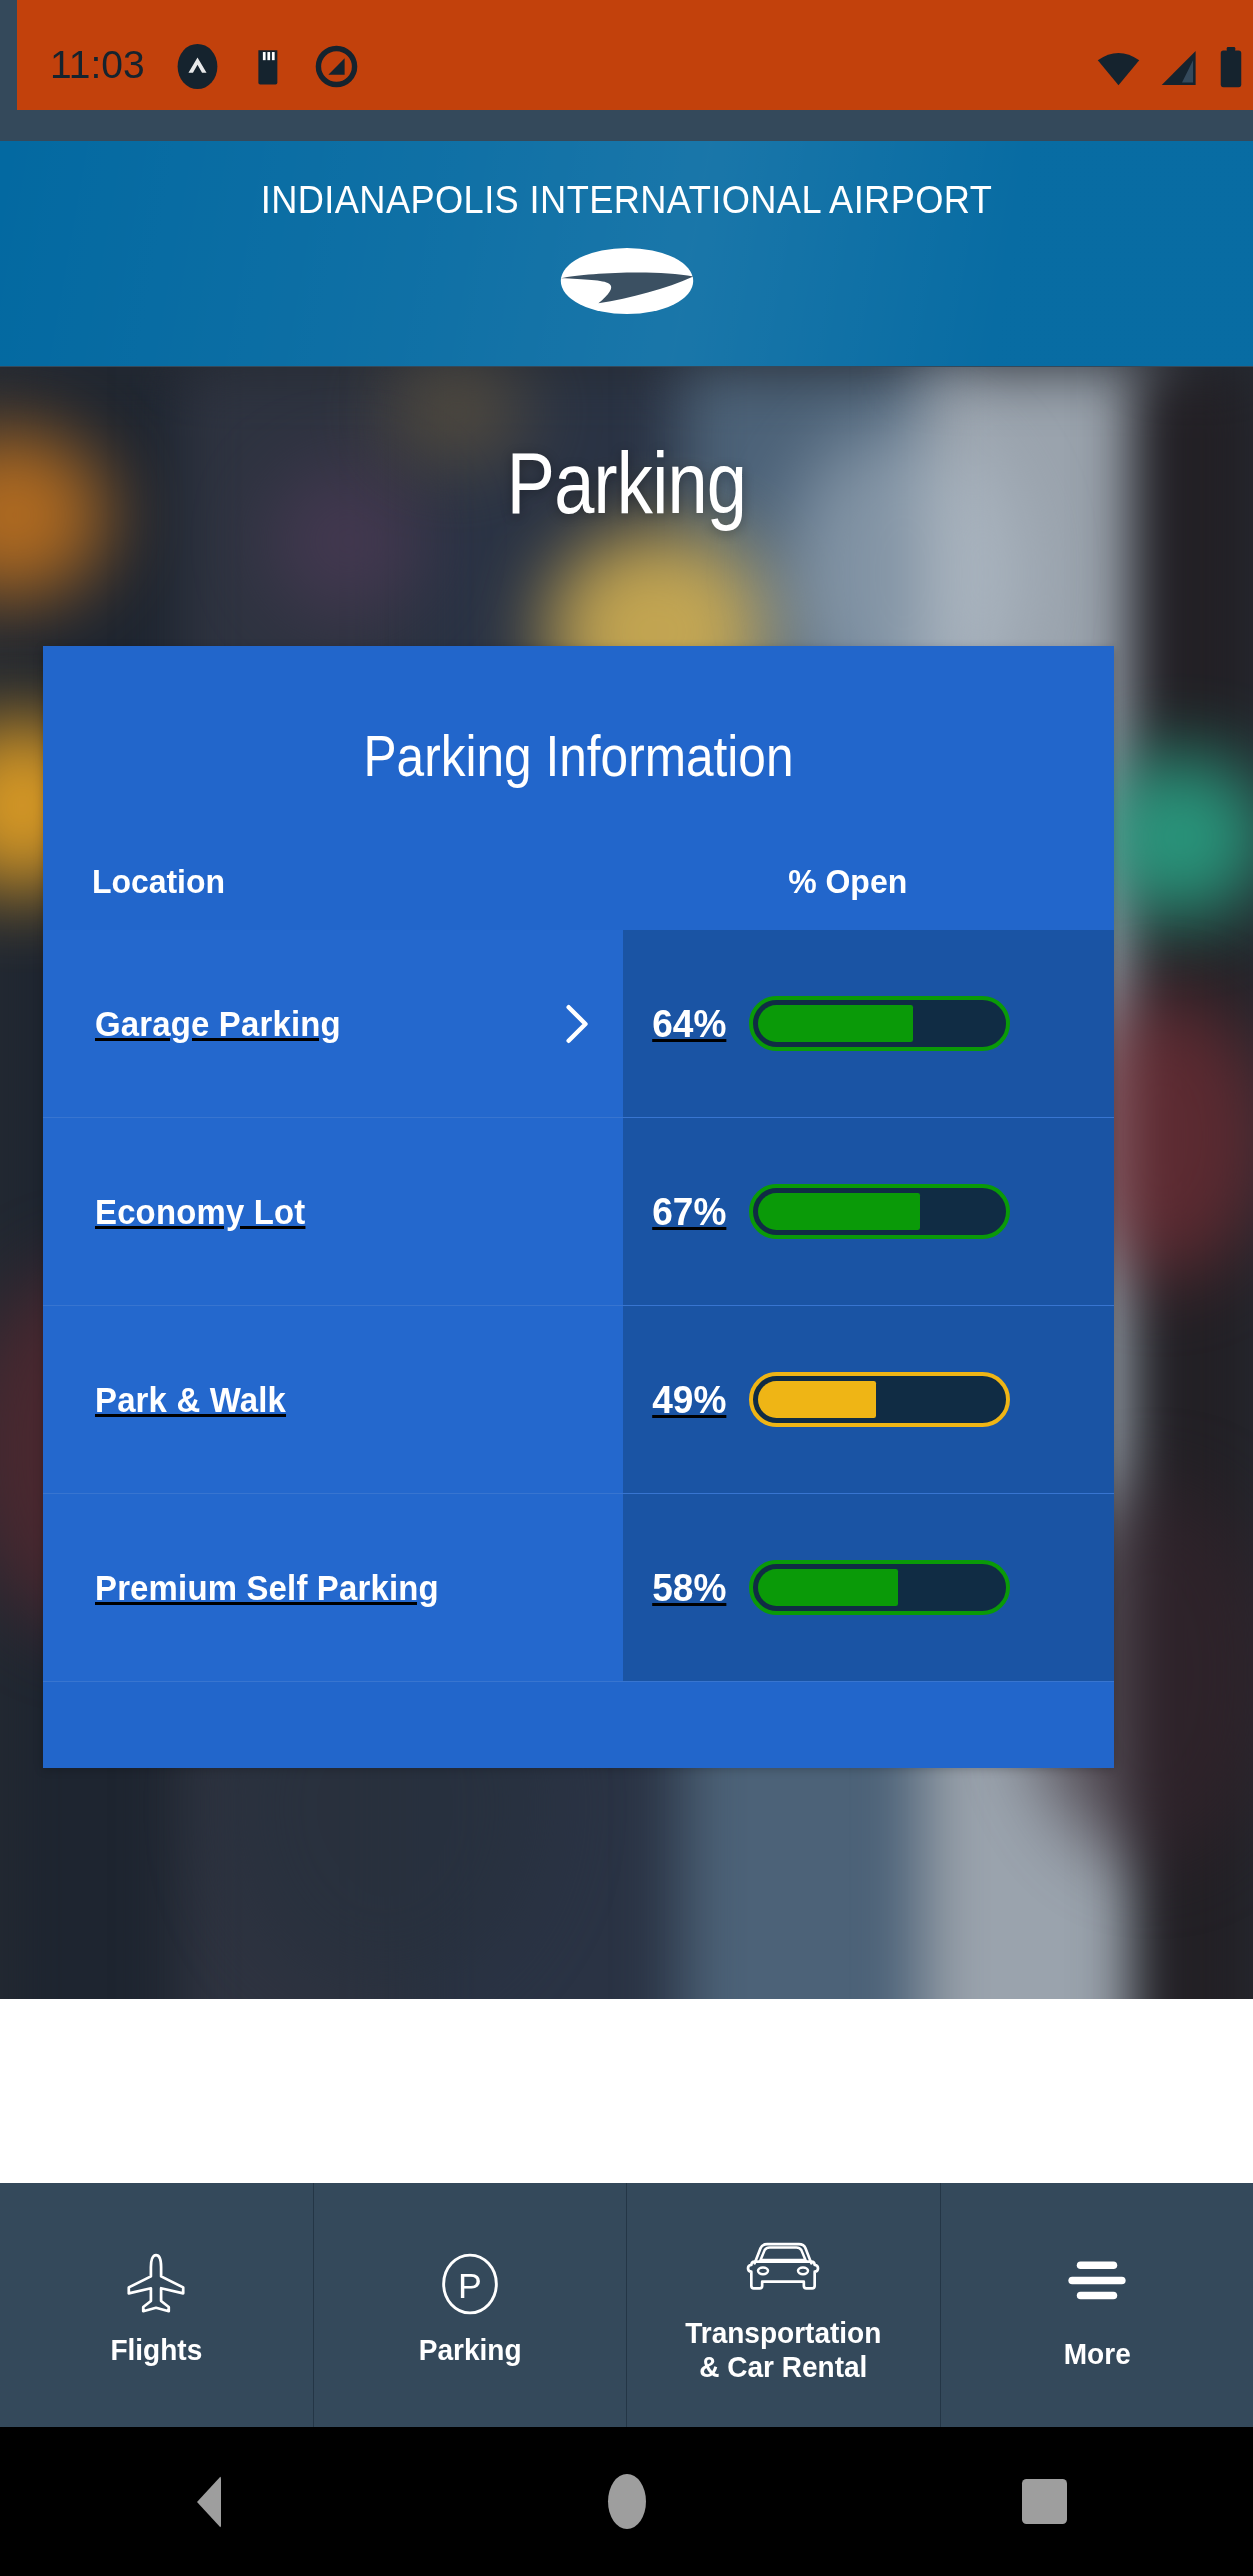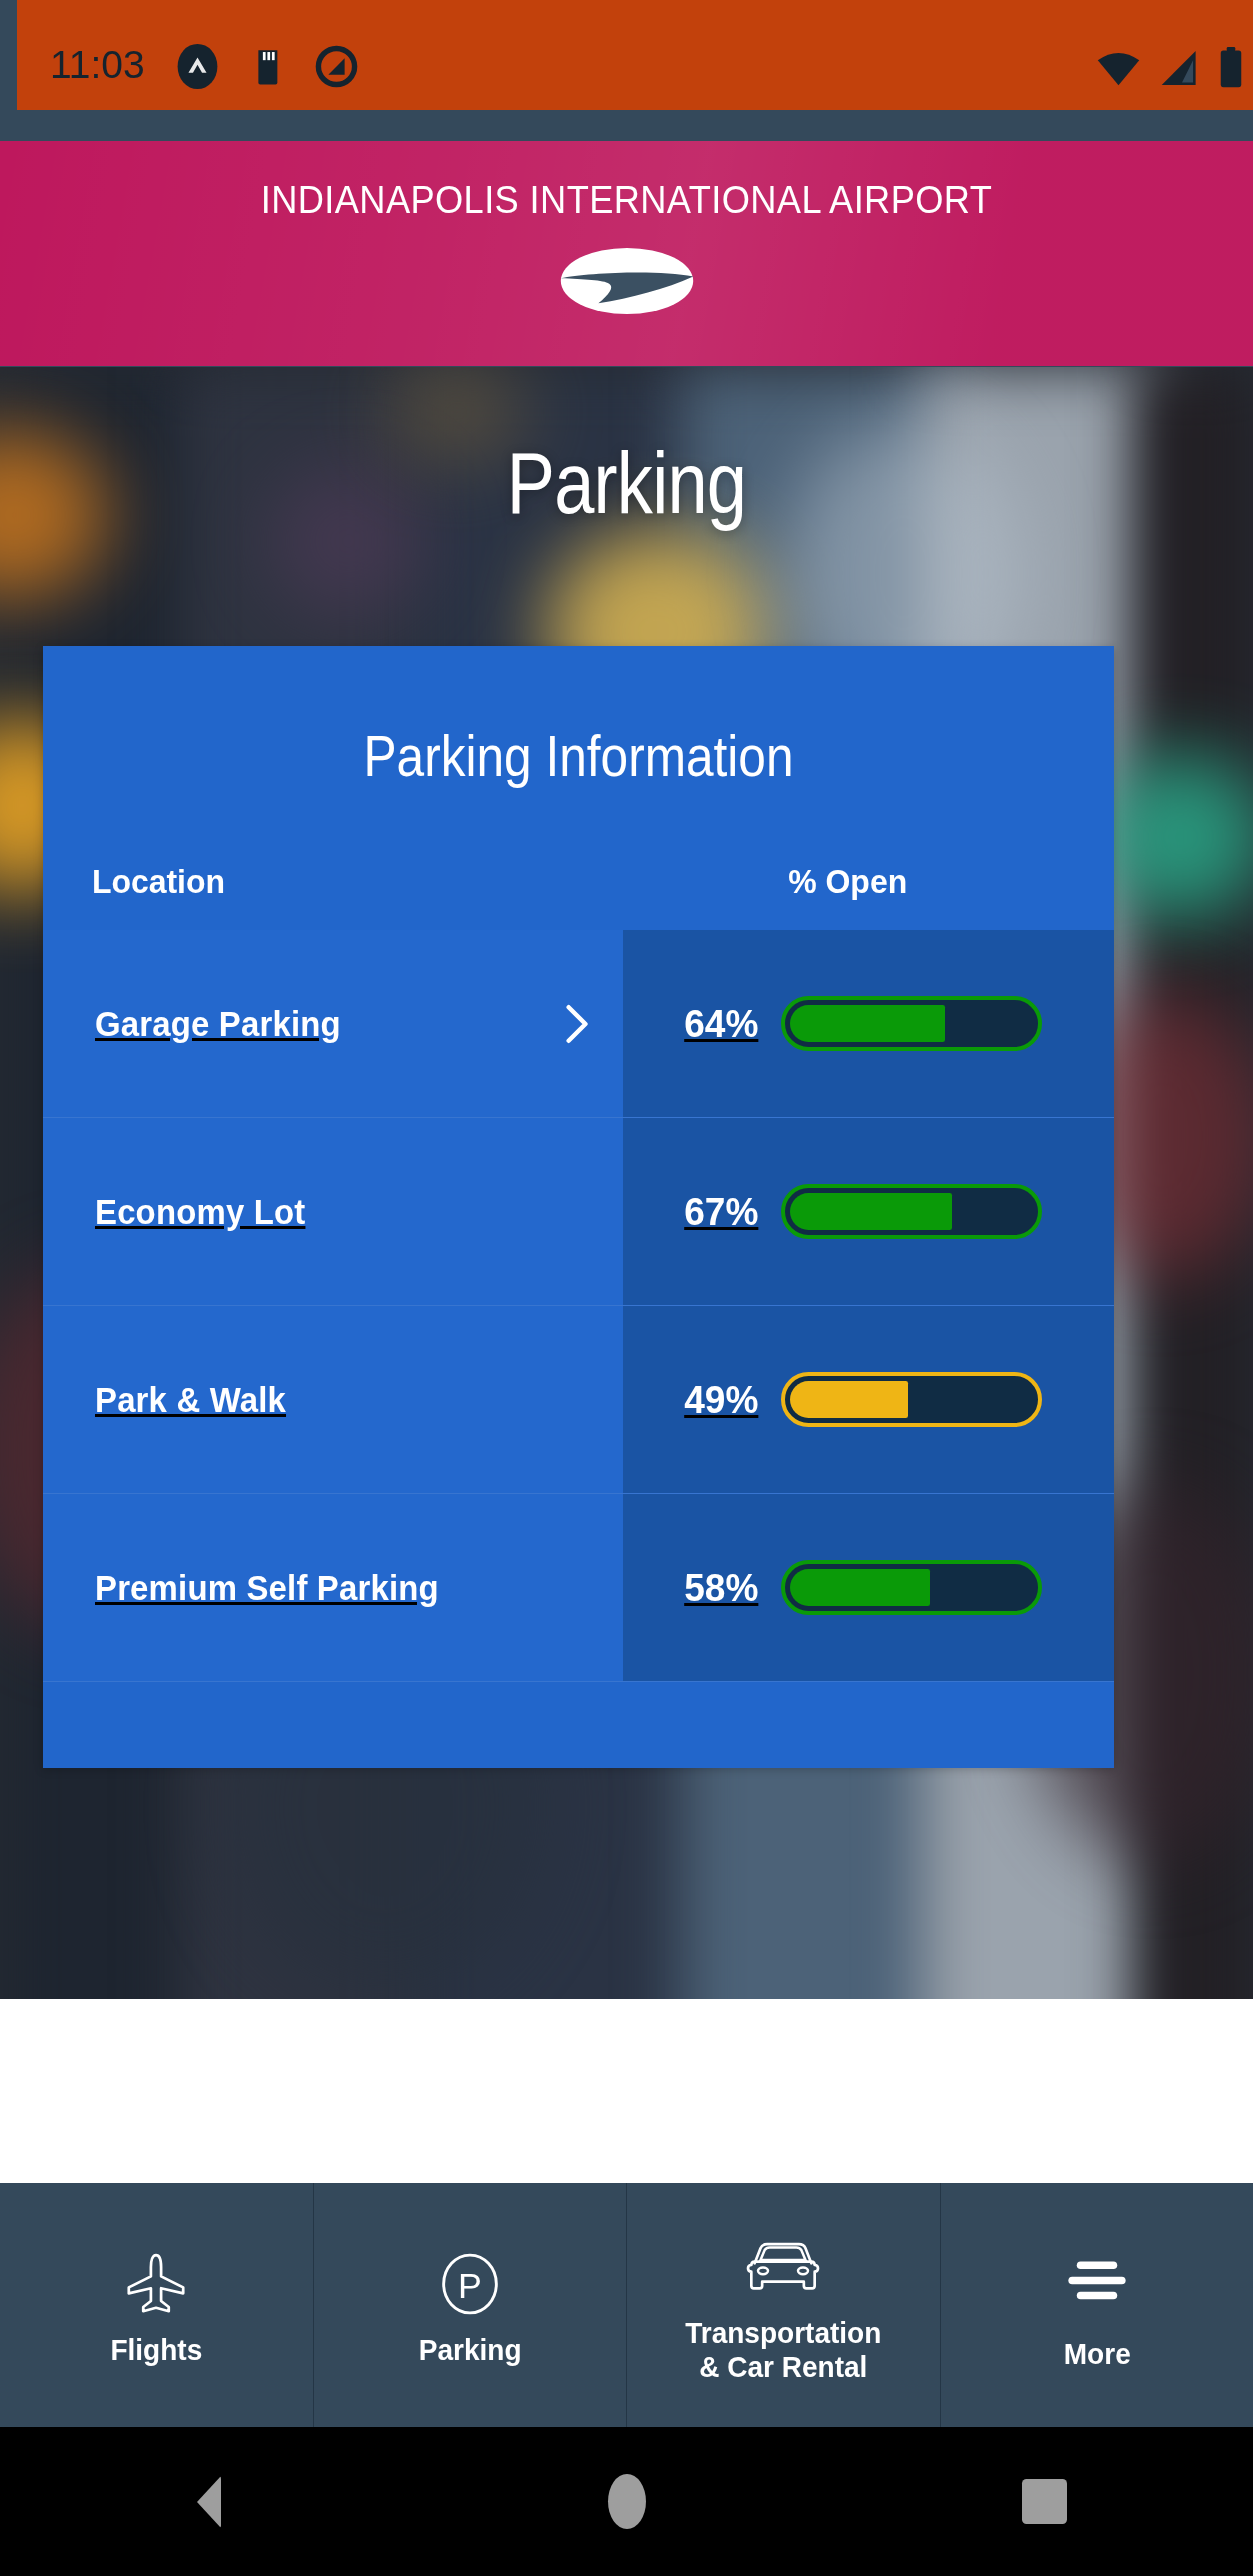--- a/index.html
+++ b/index.html
@@ -31,21 +31,21 @@
     font-family:"Liberation Sans", sans-serif;
   }
   .sb-icons-left { position:absolute; left:157px; top:43px; display:flex; gap:22.4px; align-items:center; }
   .sb-ico { width:47px; height:47px; display:block; }
   .sb-icons-right { position:absolute; right:27px; top:47px; display:flex; gap:19.7px; align-items:center; }
 
   
   .header {
     position:absolute; top:141px; left:0;
     width:1253px; height:225px;
-    background:#be185d;
+    background:#0369a1;
     z-index:20;
     overflow:hidden;
   }
   .header-sheen {
     position:absolute; left:0; top:0; width:1253px; height:225px;
     background:linear-gradient(100deg, rgba(255,255,255,0.00) 0%, rgba(255,255,255,0.05) 35%, rgba(255,255,255,0.09) 55%, rgba(255,255,255,0.02) 80%);
   }
   .header-title {
     position:absolute; width:100%; top:37px;
     text-align:center;
@@ -167,21 +167,21 @@
   .chev {
     position:absolute; right:34px; top:50%;
     transform:translateY(-50%);
     width:23px; height:41px;
   }
   .tc-val {
     flex:1;
     background:#1a54a4;
     display:flex;
     align-items:center;
-    justify-content:center;
+    justify-content:flex-start;
     padding-right:40px;
     gap:19.7px;
   }
   .pct {
     color:#ffffff;
     font-size:39px;
     font-weight:700;
     min-width:106px;
     text-align:right;
     transform:scaleX(0.95);

